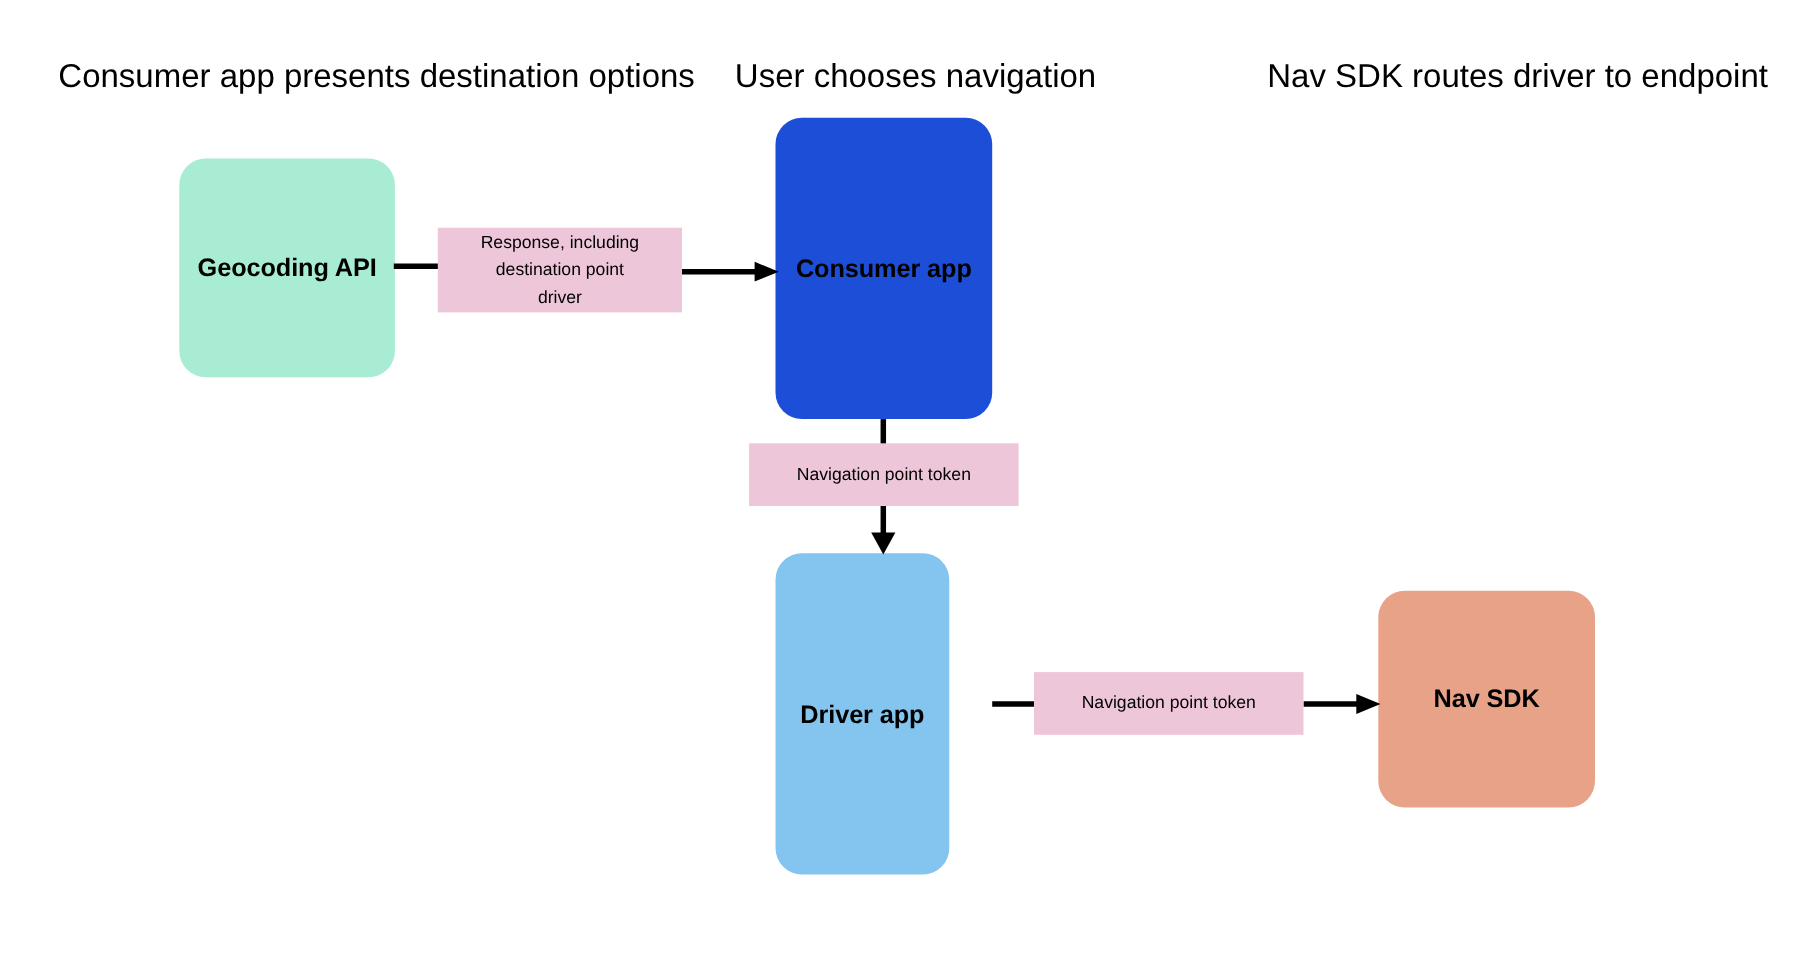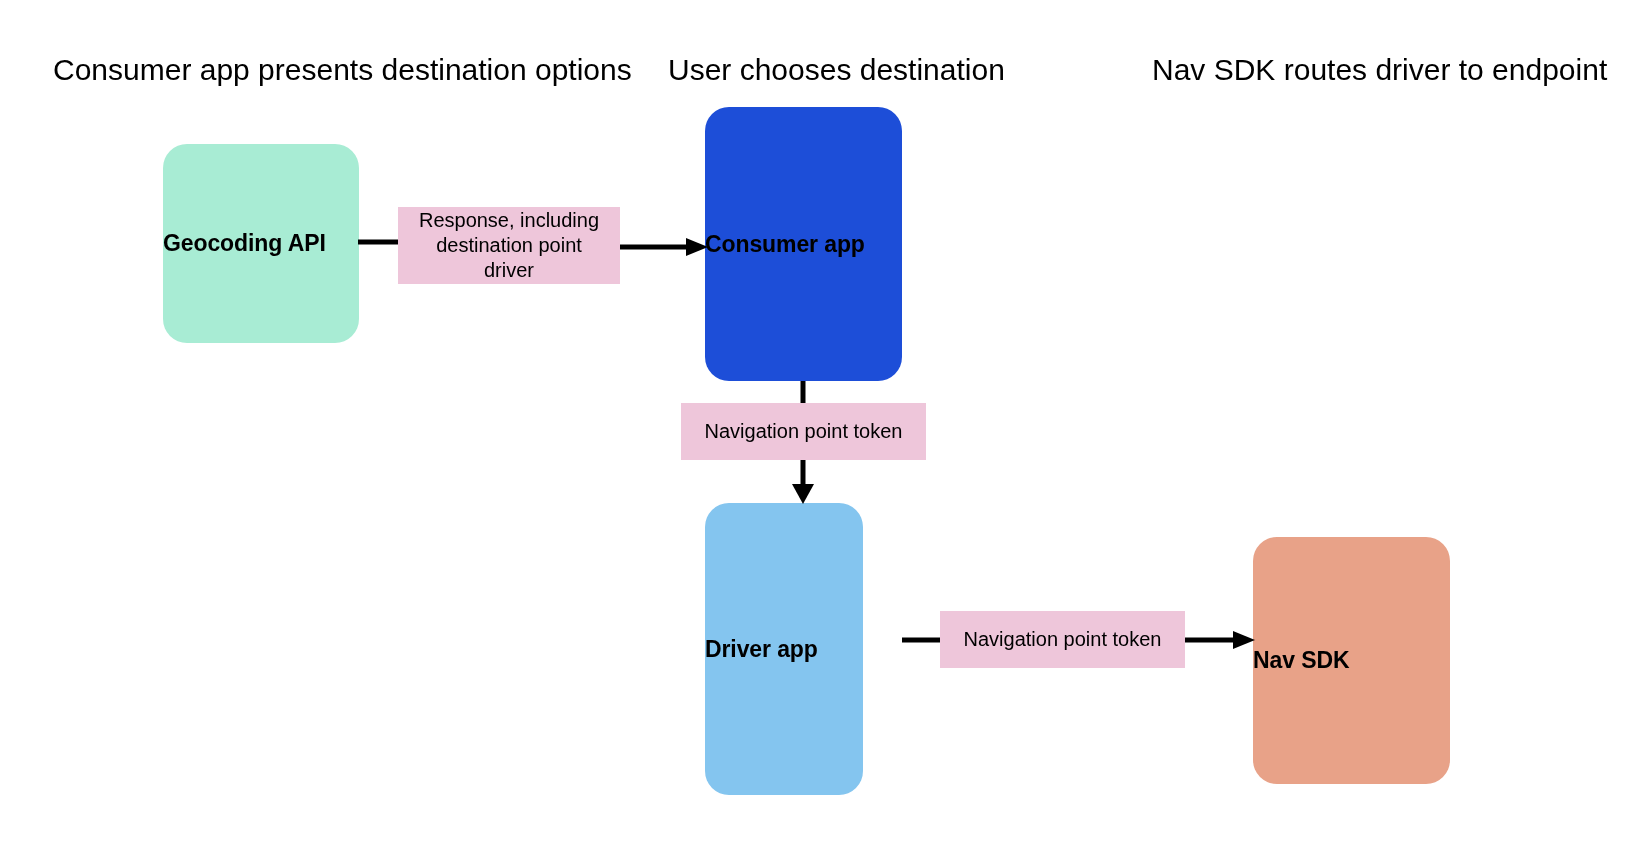--- a/index.html
+++ b/index.html
@@ -25,40 +25,41 @@
     line-height: 28px;
     color: #000000;
     white-space: nowrap;
     font-weight: 400;
   }
   .node {
     position: absolute;
     border-radius: 24px;
     display: flex;
     align-items: center;
+    justify-content: center;
     box-sizing: border-box;
   }
   .node-label {
     font-size: 23px;
     font-weight: 700;
     color: #000000;
     white-space: nowrap;
     text-align: center;
     letter-spacing: -0.1px;
   }
   .edge-label {
     position: absolute;
     display: flex;
     align-items: center;
     justify-content: center;
     box-sizing: border-box;
     z-index: 5;
   }
   .edge-label-text {
-    font-size: 20px;
+    font-size: 16px;
     line-height: 25px;
     color: #000000;
     text-align: center;
     font-weight: 400;
   }
   .arrow-h, .arrow-v {
     position: absolute;
     z-index: 2;
   }
   .arrow-h svg, .arrow-v svg {
@@ -66,21 +67,21 @@
     overflow: visible;
   }
 </style>
 </head>
 <body>
 
 <div id="canvas">
 
   <div class="col-header" style="left:53px; top:56px;">Consumer app presents destination options</div>
 
-  <div class="col-header" style="left:668px; top:56px;">User chooses destination</div>
+  <div class="col-header" style="left:668px; top:56px;">User chooses navigation</div>
 
   <div class="col-header" style="left:1152px; top:56px;">Nav SDK routes driver to endpoint</div>
 
   <div class="node" style="left:163px; top:144px; width:196px; height:199px; background:#a8ecd4;">
     <span class="node-label">Geocoding API</span>
   </div>
 
   <div class="arrow-h" style="left:358px; top:236px; width:42px; height:12px;">
     <svg width="42" height="12" viewBox="0 0 42 12">
       <line x1="0" y1="6" x2="42" y2="6" stroke="#000000" stroke-width="5"></line>
@@ -137,17 +138,17 @@
     <span class="edge-label-text">Navigation point token</span>
   </div>
 
   <div class="arrow-h" style="left:1185px; top:629px; width:70px; height:22px;">
     <svg width="70" height="22" viewBox="0 0 70 22">
       <line x1="0" y1="11" x2="52" y2="11" stroke="#000000" stroke-width="5"></line>
       <polygon points="48,2 70,11 48,20" fill="#000000"></polygon>
     </svg>
   </div>
 
-  <div class="node" style="left:1253px; top:537px; width:197px; height:247px; background:#e8a288;">
+  <div class="node" style="left:1253px; top:537px; width:197px; height:197px; background:#e8a288;">
     <span class="node-label">Nav SDK</span>
   </div>
 
 </div>
 
 </body></html>

